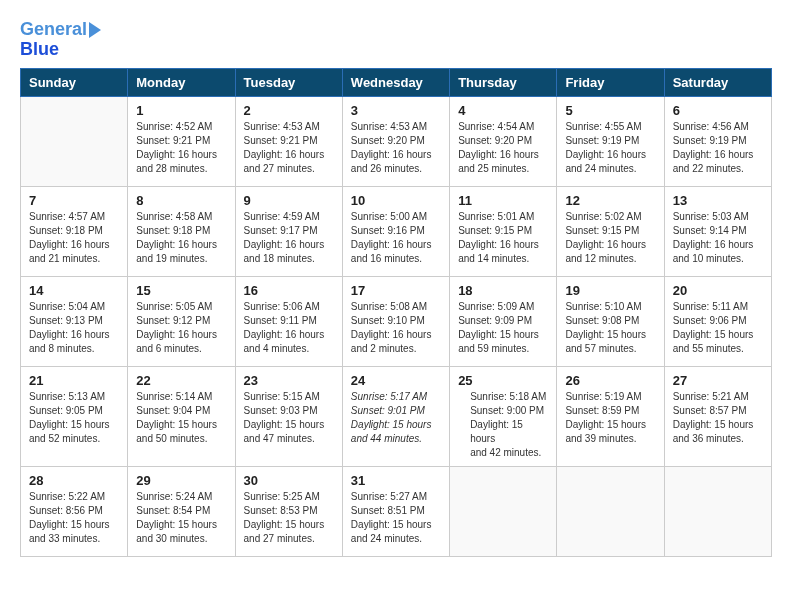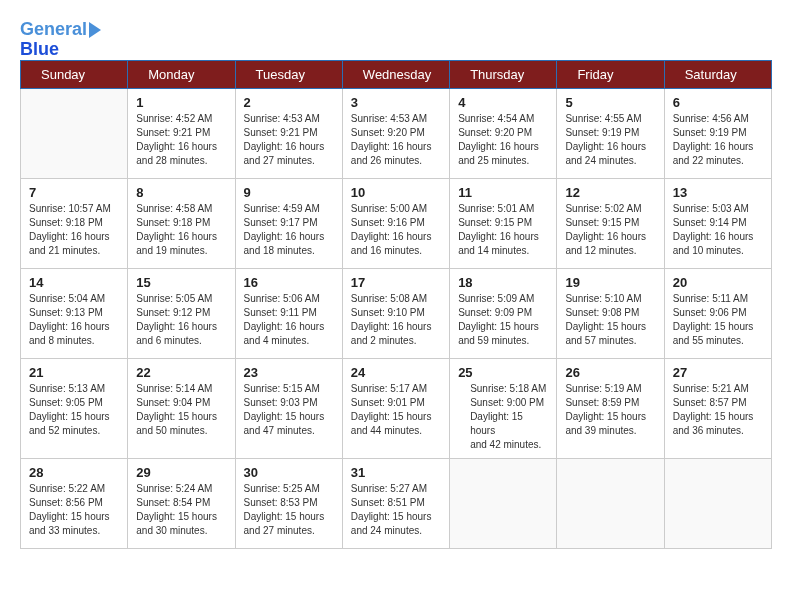--- a/index.html
+++ b/index.html
@@ -7,21 +7,21 @@
       font-family: Arial, sans-serif;
       background: #fff;
       width: 792px;
       min-height: 612px;
       padding: 20px;
     }
     .header-section {
       display: flex;
       justify-content: space-between;
       align-items: flex-end;
-      margin-bottom: 0;
+      margin-bottom: 8px;
     }
     .logo {
       display: flex;
       flex-direction: column;
       align-items: flex-start;
     }
     .logo-text {
       font-size: 18px;
       font-weight: bold;
       color: #1a3a5c;
@@ -53,26 +53,26 @@
       font-size: 16px;
       color: #333;
       font-weight: normal;
     }
     table {
       width: 100%;
       border-collapse: collapse;
       table-layout: fixed;
     }
     th {
-      background-color: #7f1d1d;
+      background-color: #0c4a6e;
       color: #fff;
       text-align: left;
-      padding: 6px 20px;
+      padding: 6px 8px;
       font-size: 13px;
-      font-weight: normal;
+      font-weight: bold;
       border: 1px solid #2a6db5;
     }
     td {
       vertical-align: top;
       padding: 6px 8px;
       border: 1px solid #ccc;
       font-size: 11px;
       color: #333;
       height: 90px;
       background: #fff;
@@ -161,21 +161,21 @@
           <span class="day-number">6</span>
           <div class="day-info" style="white-space: pre-line;">Sunrise: 4:56 AM
 Sunset: 9:19 PM
 Daylight: 16 hours
 and 22 minutes.</div>
         </td>
       </tr>
       <tr>
         <td>
           <span class="day-number">7</span>
-          <div class="day-info" style="white-space: pre-line;">Sunrise: 10:57 AM
+          <div class="day-info" style="white-space: pre-line;">Sunrise: 4:57 AM
 Sunset: 9:18 PM
 Daylight: 16 hours
 and 21 minutes.</div>
         </td>
         <td>
           <span class="day-number">8</span>
           <div class="day-info" style="white-space: pre-line;">Sunrise: 4:58 AM
 Sunset: 9:18 PM
 Daylight: 16 hours
 and 19 minutes.</div>
@@ -284,21 +284,21 @@
         </td>
         <td>
           <span class="day-number">23</span>
           <div class="day-info" style="white-space: pre-line;">Sunrise: 5:15 AM
 Sunset: 9:03 PM
 Daylight: 15 hours
 and 47 minutes.</div>
         </td>
         <td>
           <span class="day-number">24</span>
-          <div class="day-info" style="white-space: pre-line;">Sunrise: 5:17 AM
+          <div class="day-info" style="white-space: pre-line; font-style: italic;">Sunrise: 5:17 AM
 Sunset: 9:01 PM
 Daylight: 15 hours
 and 44 minutes.</div>
         </td>
         <td>
           <span class="day-number">25</span>
           <div class="day-info" style="white-space: pre-line; margin-left: 12px;">Sunrise: 5:18 AM
 Sunset: 9:00 PM
 Daylight: 15 hours
 and 42 minutes.</div>

